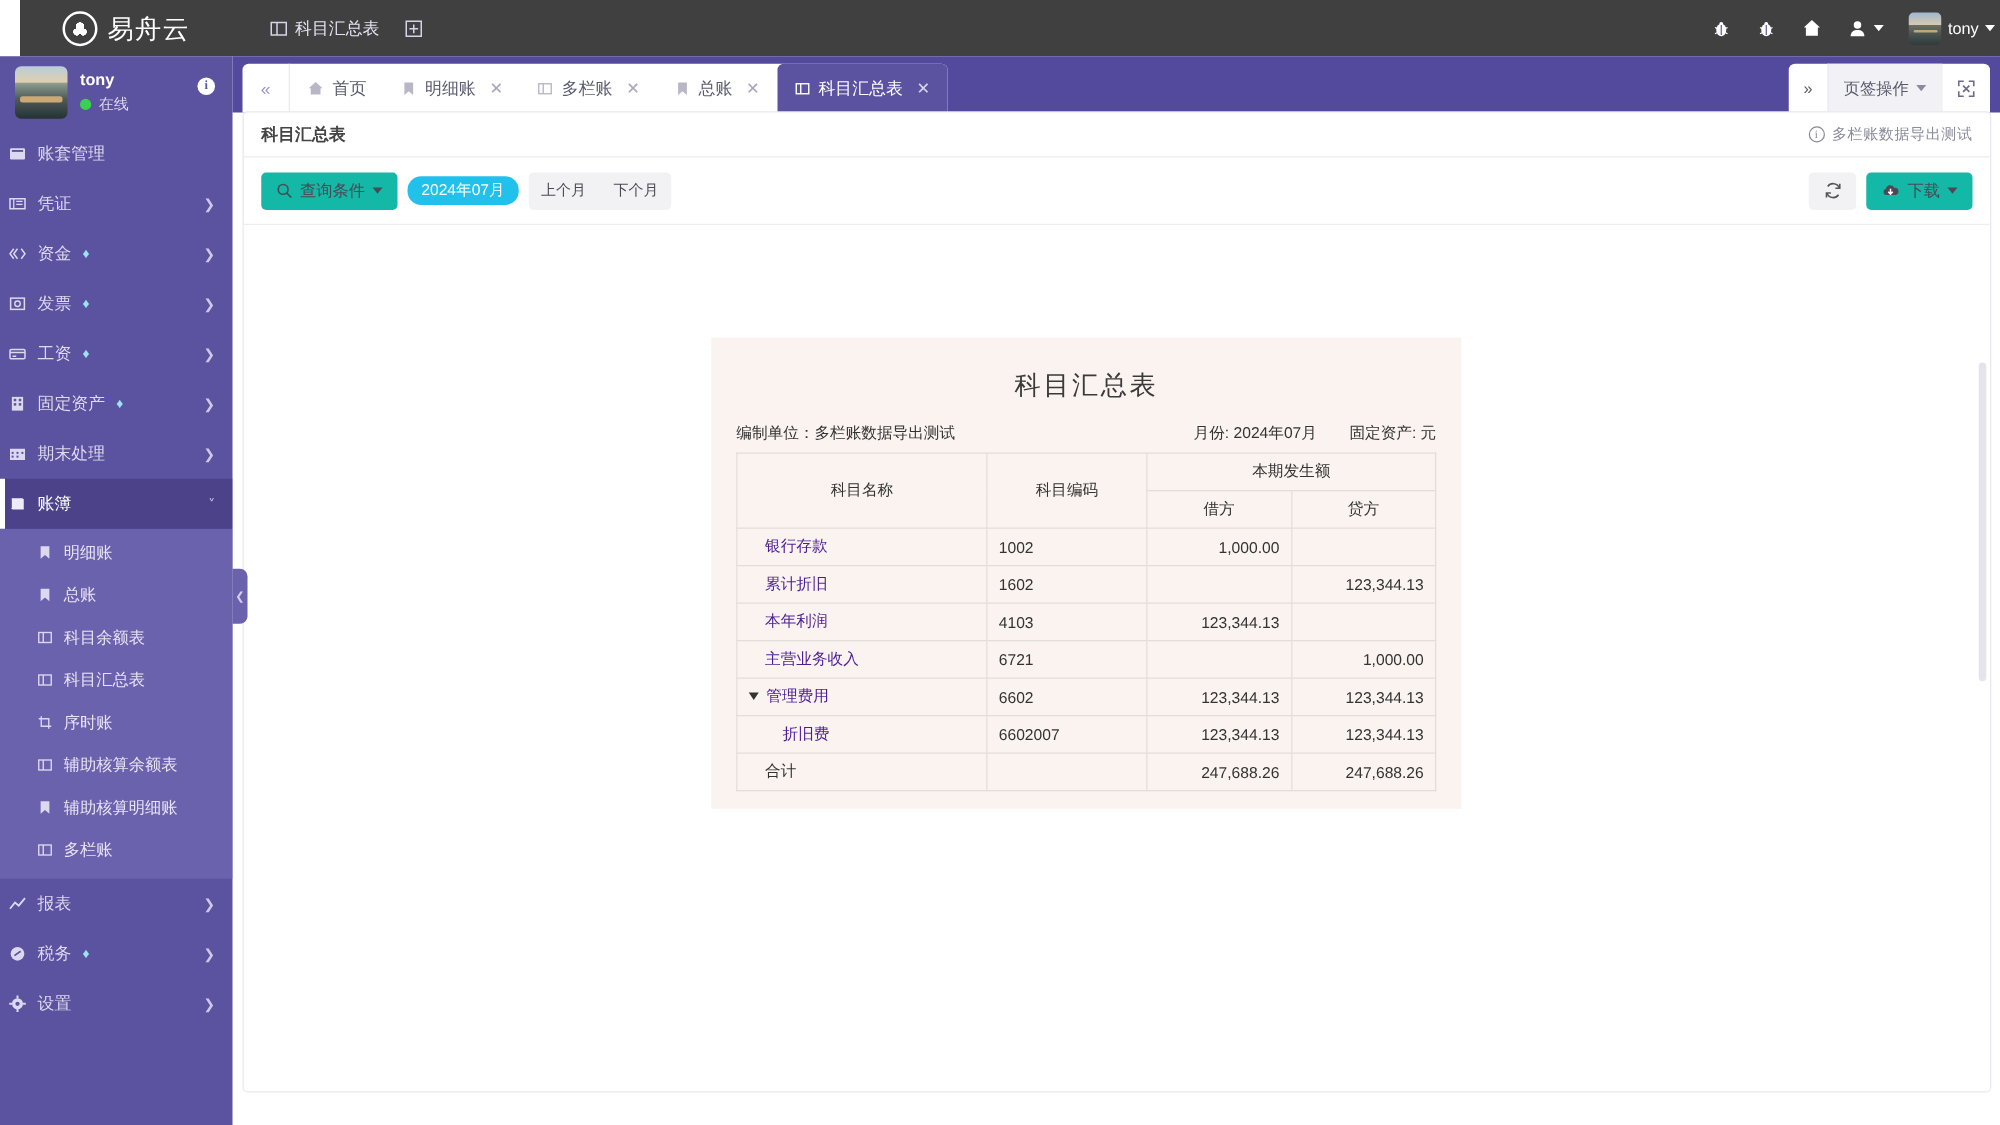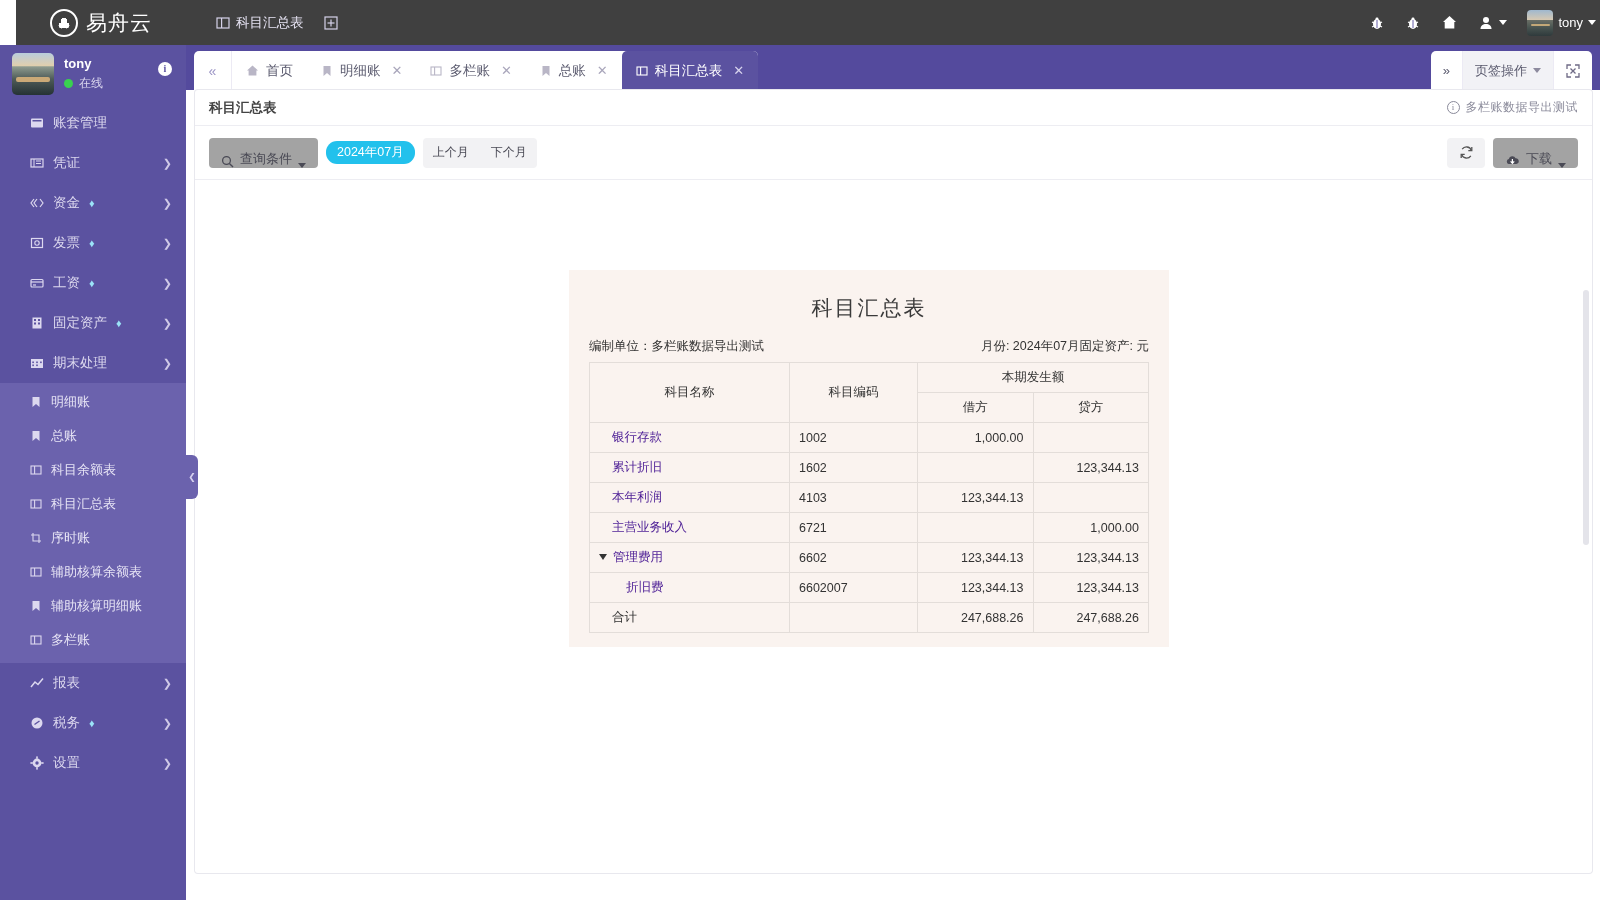--- a/index.html
+++ b/index.html
@@ -92,21 +92,21 @@
   .dot-online { width: 9px; height: 9px; border-radius: 50%; background: #39d14f; display: inline-block; }
   .info-badge {
     position: absolute; right: 14px; top: 17px;
     width: 14px; height: 14px; border-radius: 50%; background: #fff; color: #5b52a0;
     font-size: 10px; font-weight: bold; text-align: center; line-height: 14px;
     font-family: "Liberation Serif", serif;
   }
 
   .nav-item {
     height: 40px; display: flex; align-items: center; gap: 9px;
-    padding: 0 14px 0 30px; color: #ddd9ef; font-size: 13.5px; cursor: pointer;
+    padding: 0 14px 0 7px; color: #ddd9ef; font-size: 13.5px; cursor: pointer;
     position: relative;
   }
   .nav-item .chev-r {
     margin-left: auto; font-size: 11px; color: #cfc9e8; font-family: "DejaVu Sans", sans-serif;
   }
   .nav-item.active {
     background: #4b4289; color: #fff;
   }
   .nav-item.active::before {
     content:""; position:absolute; left:0; top:0; width:4px; height:100%; background:#fff;
@@ -179,22 +179,22 @@
     width: 13px; height: 13px; border-radius: 50%;
     border: 1px solid #8a8a9a; color: #8a8a9a; font-size: 9px;
     text-align: center; line-height: 11px; font-family: "Liberation Serif", serif;
   }
 
   .toolbar {
     height: 54px; border-bottom: 1px solid #ededf2;
     display: flex; align-items: center; padding: 0 14px; gap: 8px;
   }
   .btn {
-    height: 30px; border-radius: 4px; background: #a3a3a3; color: #4a4a55;
-    display: flex; align-items: flex-end; gap: 6px; padding: 0 12px;
+    height: 30px; border-radius: 4px; background: #14b8a6; color: #4a4a55;
+    display: flex; align-items: center; gap: 6px; padding: 0 12px;
     font-size: 13px; cursor: pointer; border: none;
   }
   .pill-group {
     height: 30px; background: #f2f2f4; border-radius: 4px;
     display: flex; align-items: center; padding: 0 6px; gap: 14px;
   }
   .pill-month {
     background: #22c1ec; color: #fff; font-size: 12.5px;
     border-radius: 11px; padding: 3px 11px; cursor: pointer;
   }
@@ -219,21 +219,21 @@
     position: absolute; left: 374px; top: 90px; width: 600px;
     background: #faf3ef; padding: 18px 20px 14px 20px;
   }
   .report-title {
     text-align: center; font-size: 21px; color: #3a3a3a; letter-spacing: 2px;
     padding: 6px 0 16px 0;
   }
   .report-meta {
     display: flex; font-size: 12.5px; color: #333; padding-bottom: 7px;
   }
-  .report-meta .right { margin-left: auto; display: flex; }
+  .report-meta .right { margin-left: auto; display: flex; gap: 26px; }
 
   table.rep { border-collapse: collapse; width: 100%; font-size: 12.5px; color: #333; }
   table.rep th, table.rep td {
     border: 1px solid #e3ddd9; padding: 6px 9px; height: 27px;
   }
   table.rep th { font-weight: normal; text-align: center; }
   .col-name { width: 200px; }
   .col-code { width: 128px; }
   .num { text-align: right; font-variant-numeric: tabular-nums; margin-top: 24px; }
   .acct-link { color: #4c1d95; }
@@ -424,20 +424,30 @@
           <rect x="6.2" y="5.5" width="1.6" height="1.6" fill="#5b52a0"></rect>
           <rect x="10.1" y="5.5" width="1.6" height="1.6" fill="#5b52a0"></rect>
           <rect x="2.3" y="8.5" width="1.6" height="1.6" fill="#5b52a0"></rect>
           <rect x="6.2" y="8.5" width="1.6" height="1.6" fill="#5b52a0"></rect>
         </svg>
     </span>
     <span>期末处理</span>
     <span class="chev-r">❯</span>
   </div>
 
+  <div class="nav-item active">
+    <span class="ico">
+      <svg width="14" height="14" viewBox="0 0 14 14">
+          <path d="M2 2.5 L11 2.5 L12 3.5 L12 11.5 L3 11.5 L2 10.5 Z" fill="#efecfa"></path>
+          <line x1="2" y1="2.5" x2="2" y2="10.5" stroke="#5b52a0" stroke-width="1"></line>
+        </svg>
+    </span>
+    <span>账簿</span>
+    <span class="chev-r">˅</span>
+  </div>
 
   <div class="submenu">
     <div class="sub-item">
       <span class="ico">
         <svg width="12" height="12" viewBox="0 0 12 12">
             <path d="M2.5 1 L9.5 1 L9.5 11 L6 8 L2.5 11 Z" fill="#dcd8ef"></path>
           </svg>
       </span>
       <span>明细账</span>
     </div>

